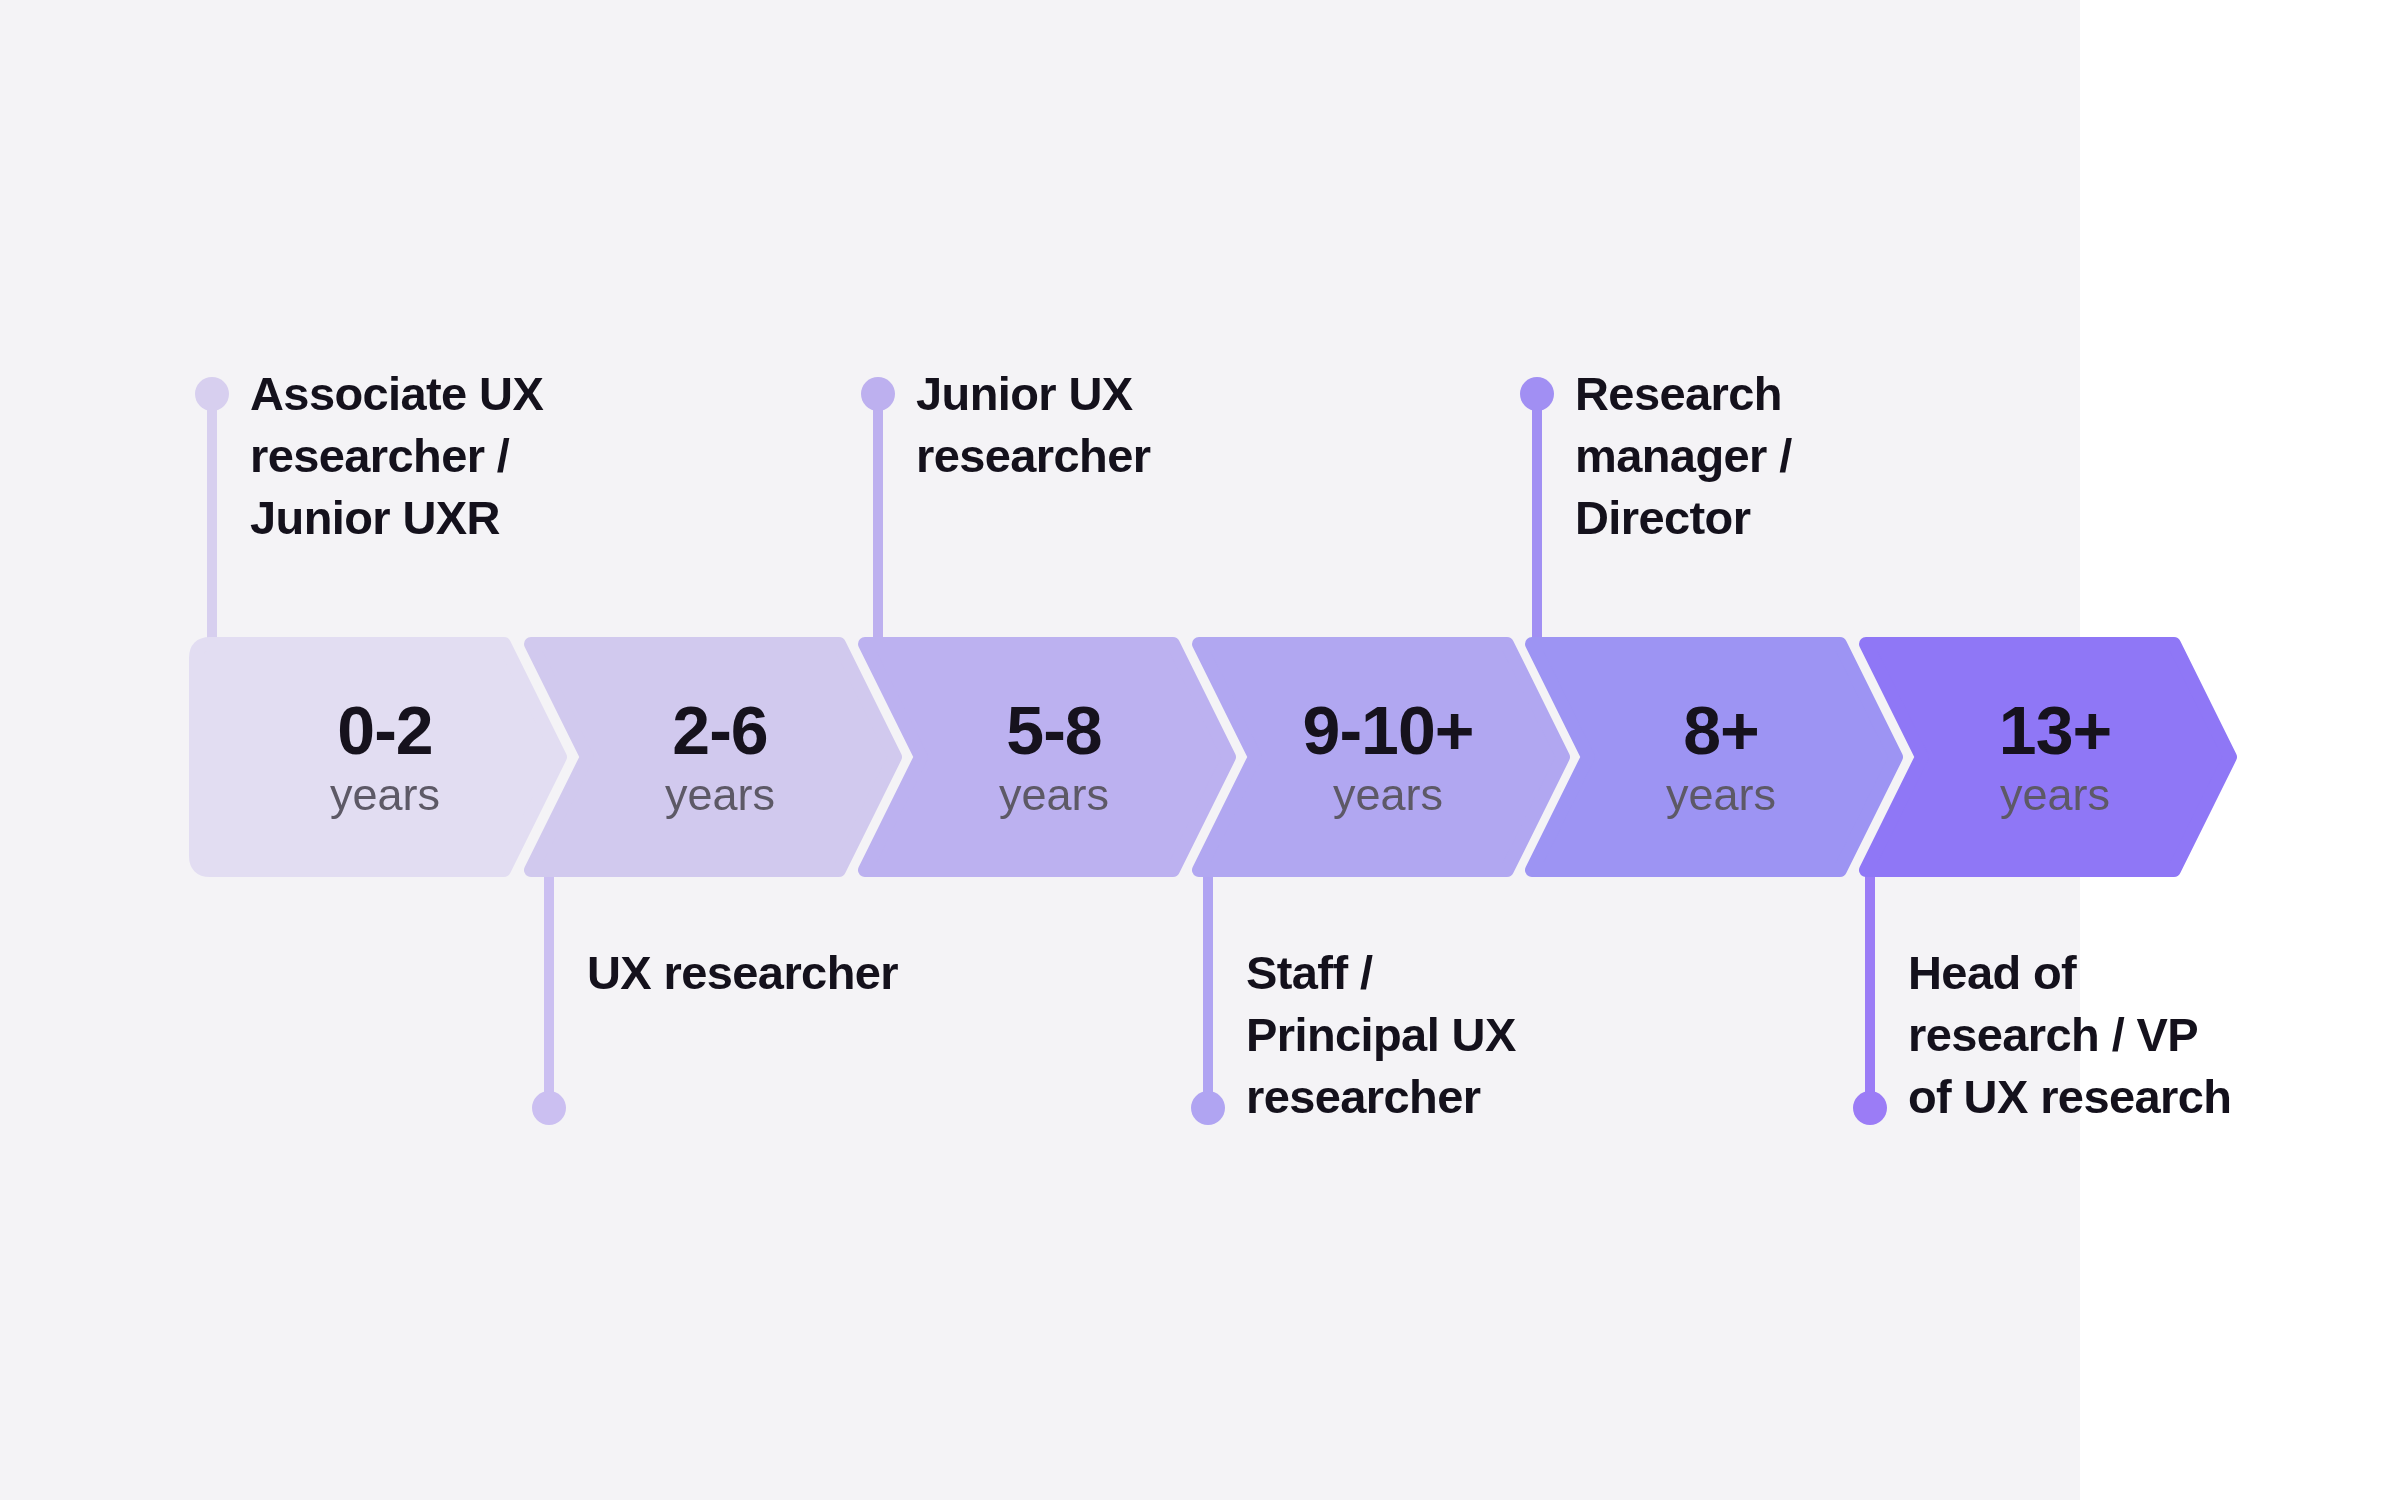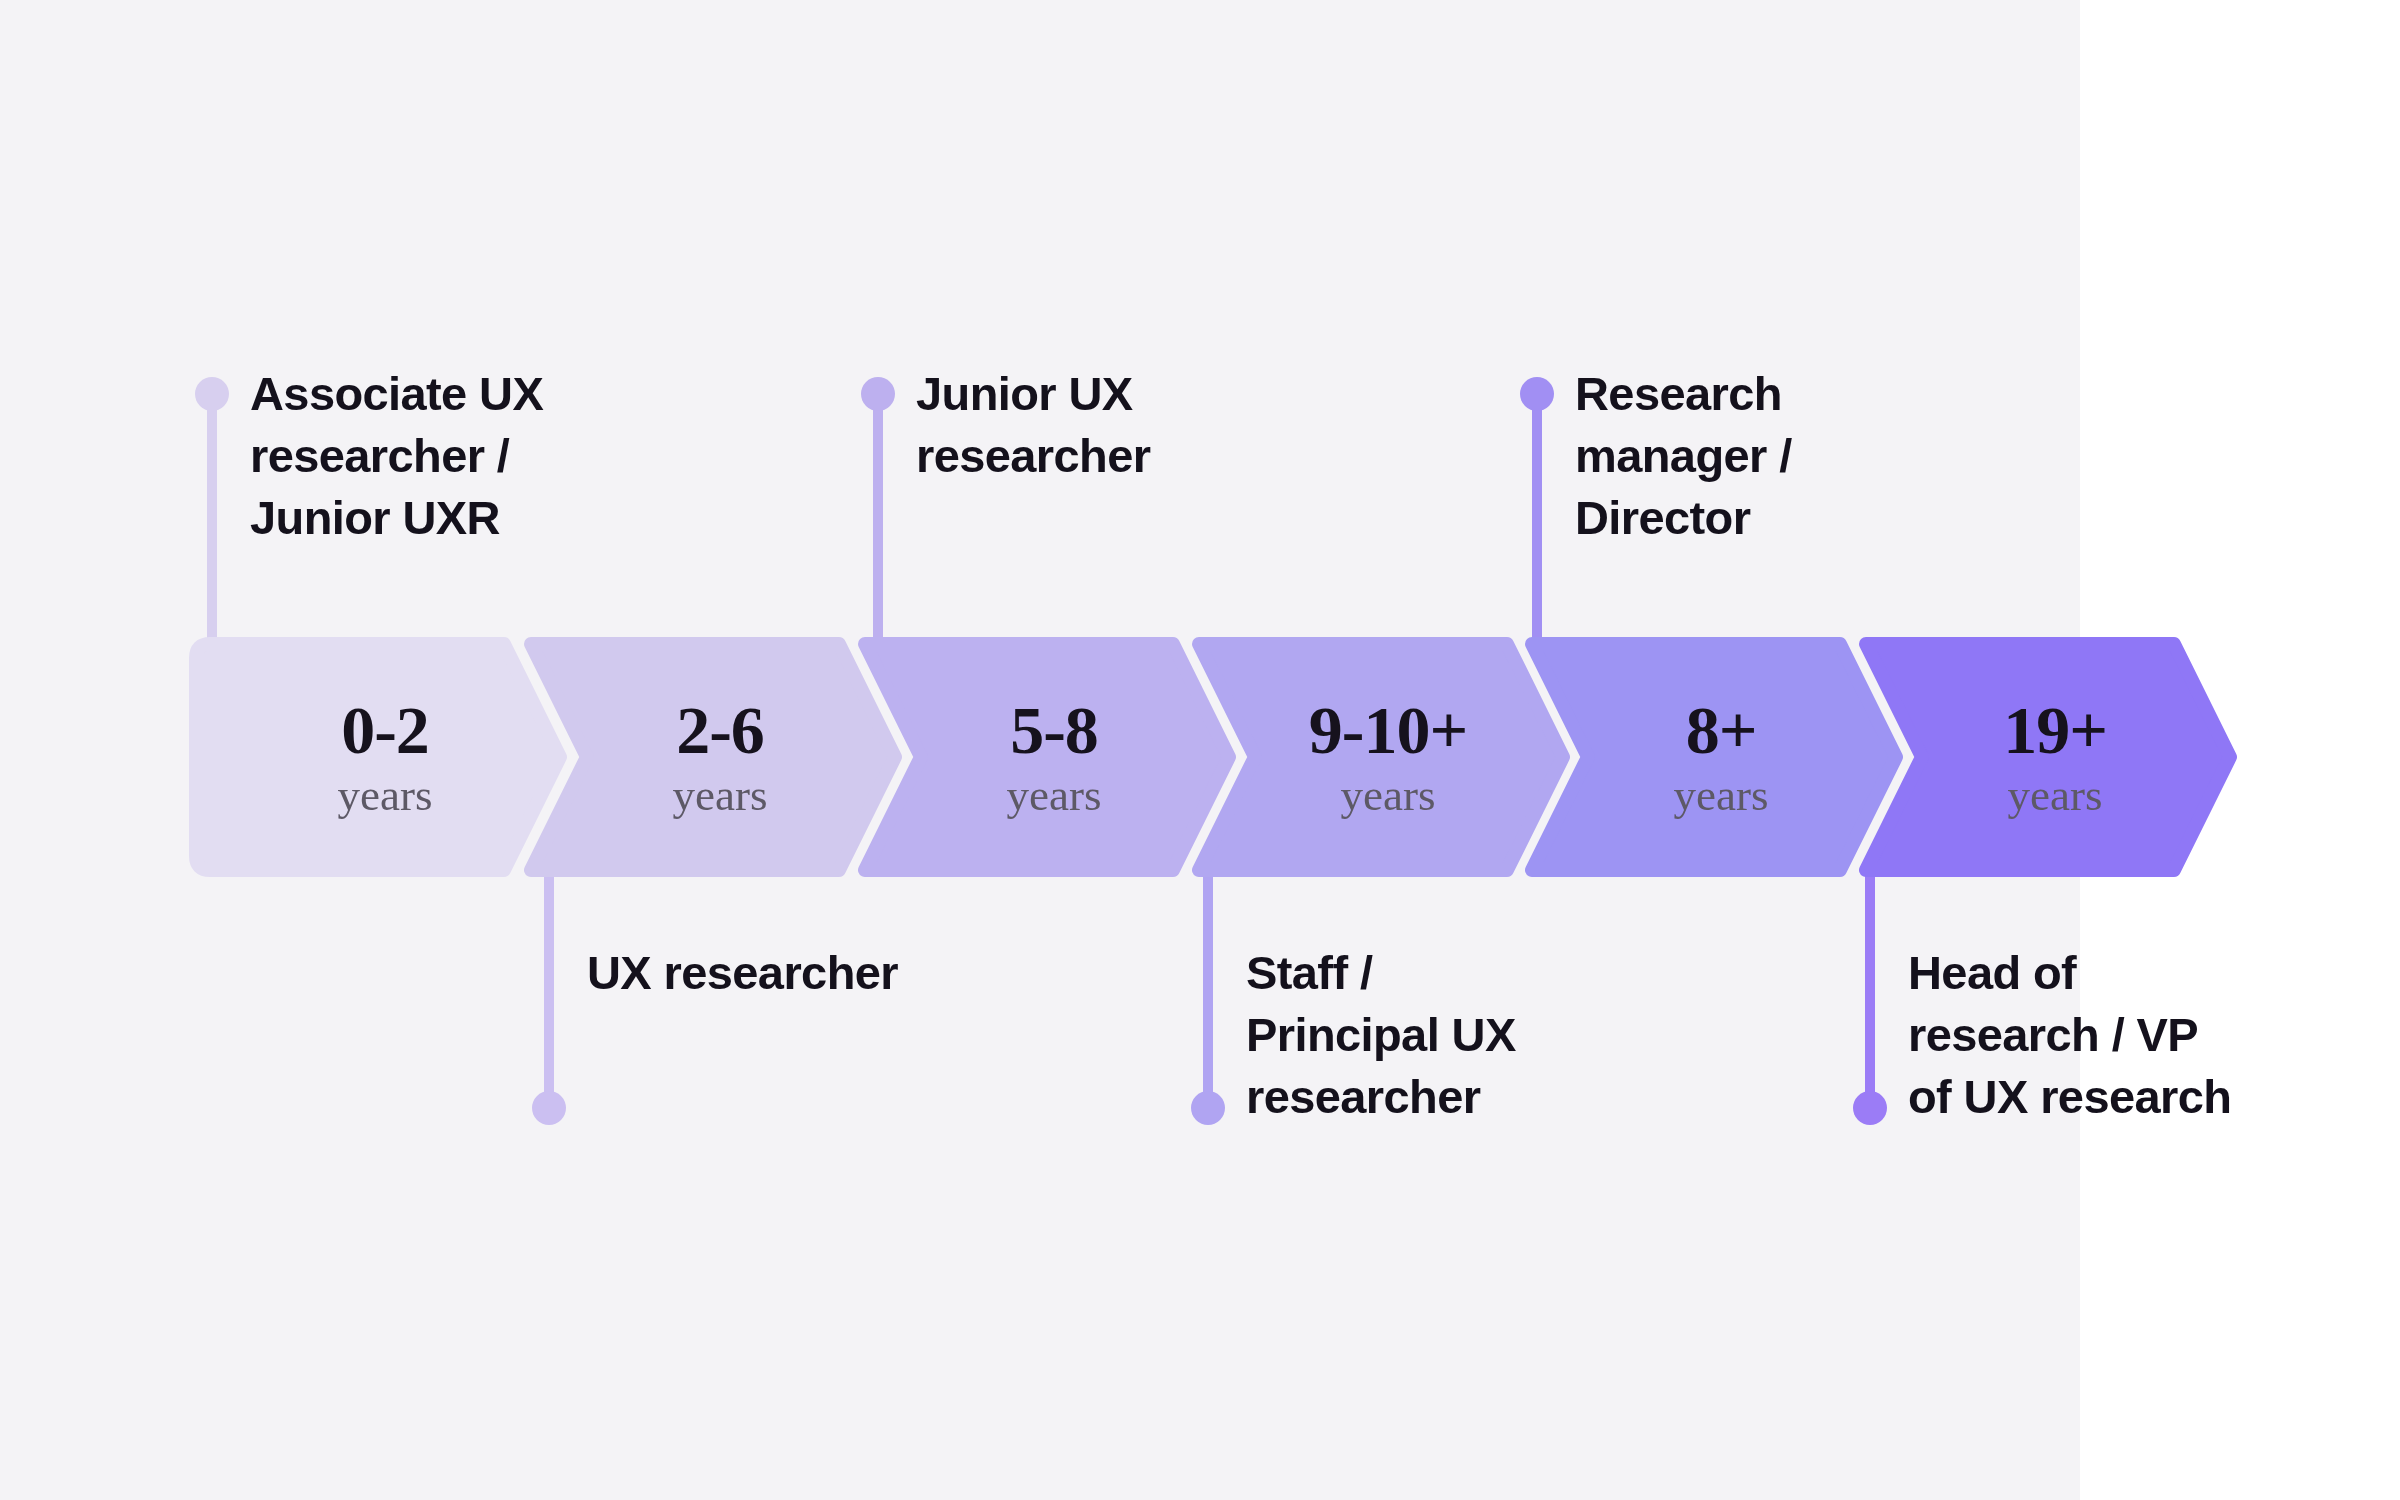--- a/index.html
+++ b/index.html
@@ -69,21 +69,20 @@
 
   
   .segment {
     position: absolute;
     left: var(--seg-x);
     top: 644px;
     width: 364px;
     height: 226px;
     color: var(--c);
     z-index: 2;
-    font-family: Liberation Serif, serif;
   }
   .segment svg {
     position: absolute;
     left: 0;
     top: 0;
     overflow: visible;
     display: block;
   }
   .seg-shape {
     fill: currentColor;
@@ -211,19 +210,19 @@
     <div class="conn-line"></div>
     <div class="conn-dot"></div>
     <div class="role-label">Head of
 research / VP
 of UX research</div>
     <div class="segment">
       <svg width="364" height="226" viewBox="0 0 364 226">
         <path class="seg-shape" d="M0 0 L56 113 L0 226 L308 226 L364 113 L308 0 Z"></path>
       </svg>
       <div class="seg-text">
-        <div class="seg-range">19+</div>
+        <div class="seg-range">13+</div>
         <div class="seg-unit">years</div>
       </div>
     </div>
   </div>
 
 </div>
 
 </body></html>

